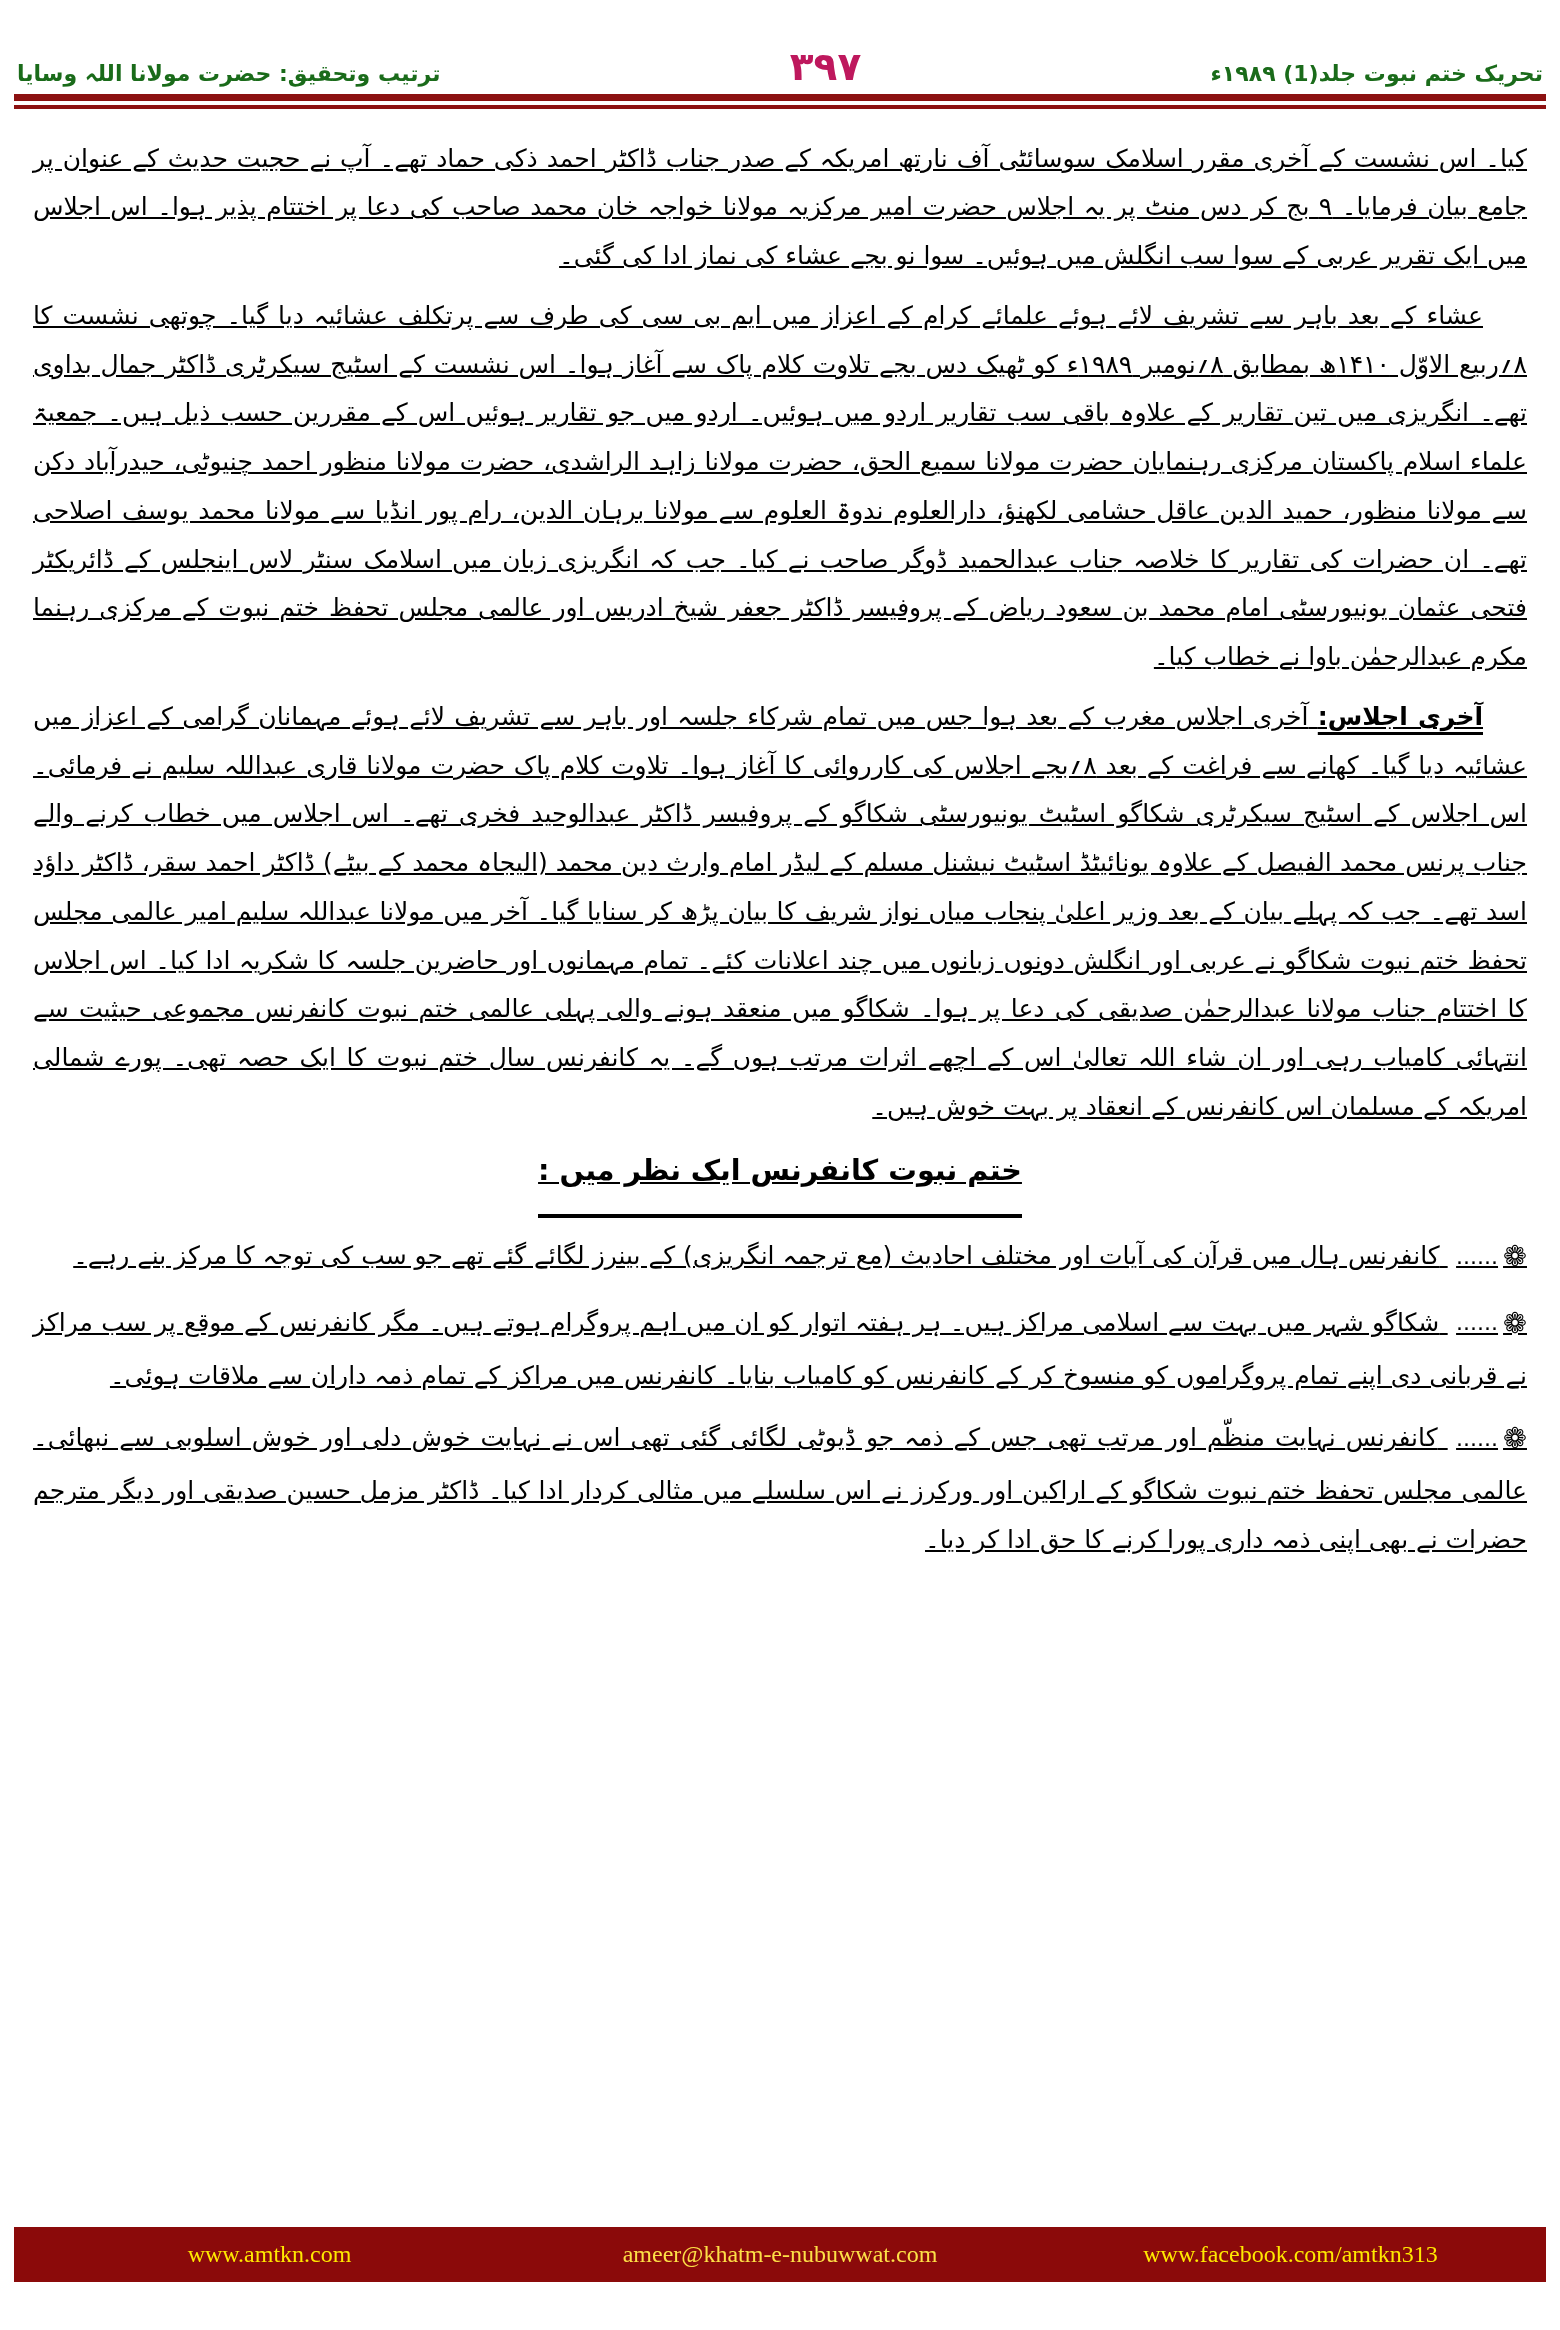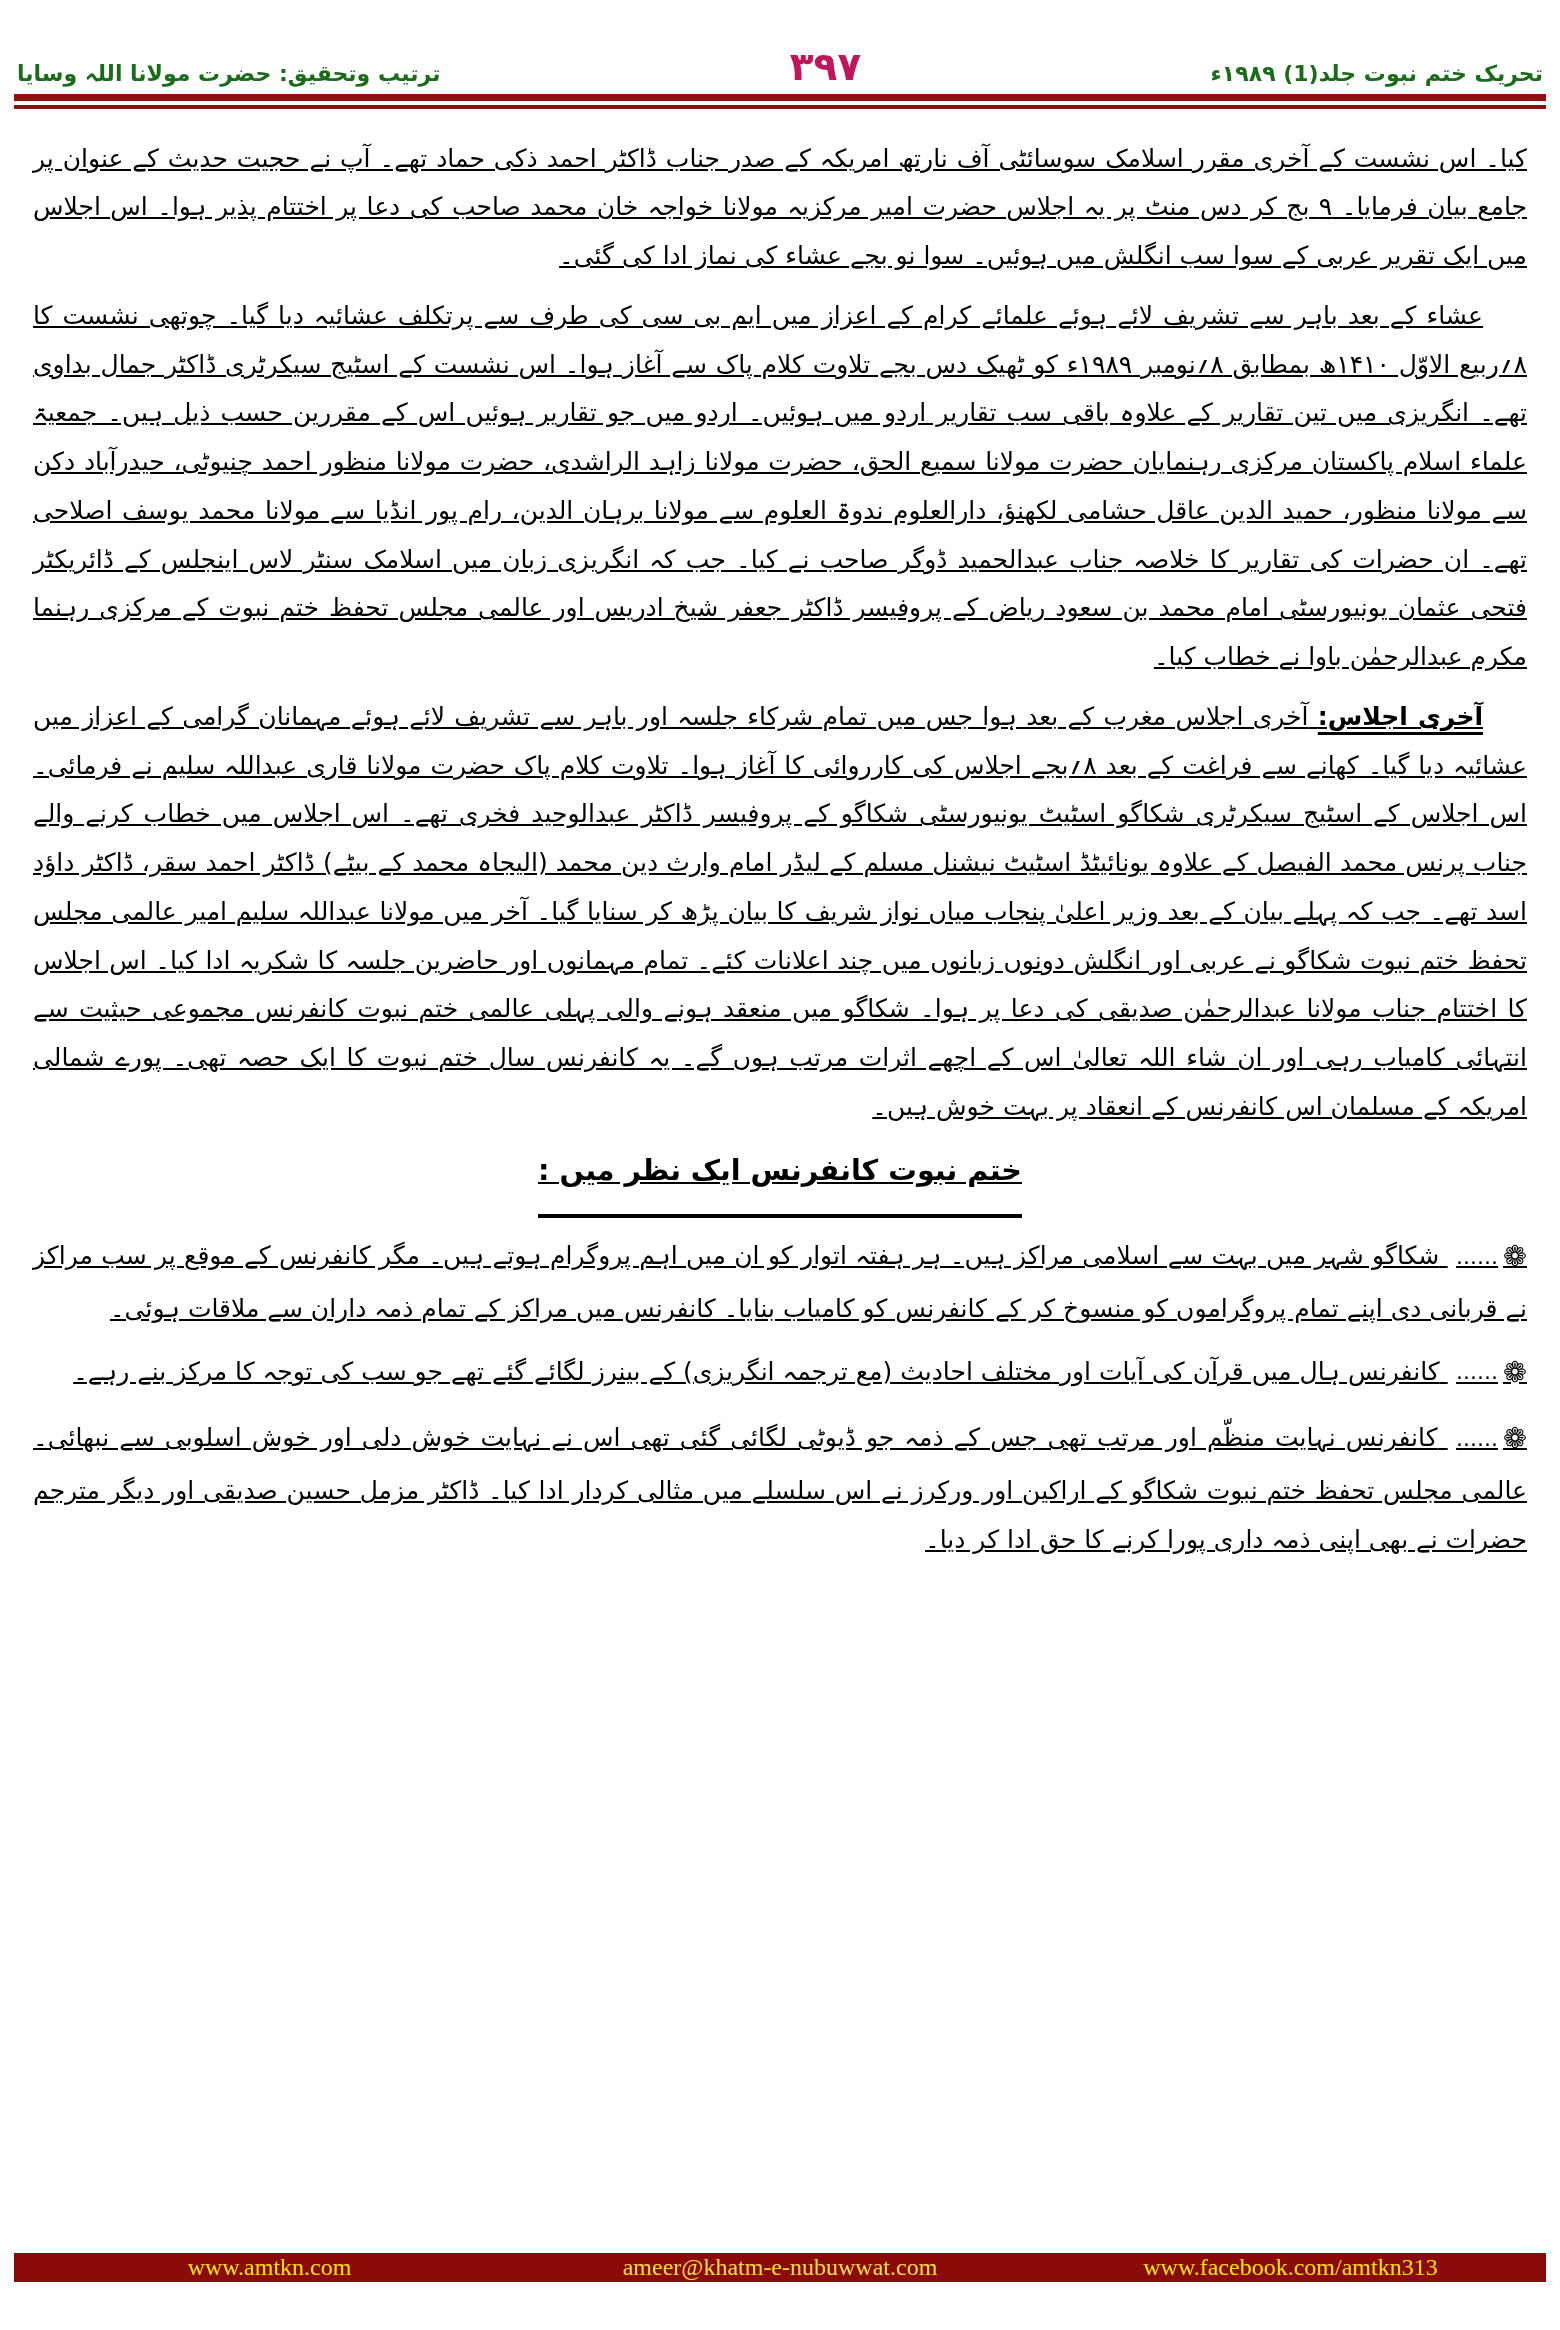--- a/index.html
+++ b/index.html
@@ -83,21 +83,21 @@
     padding-left: 8.4px;
     font-size: 22px;
     vertical-align: middle;
   }
   
   .footer-bar {
     position: absolute;
     left: 14.3px;
     right: 14.3px;
     bottom: 48px;
-    height: 29px;
+    height: 55px;
     background: #8b0a0a;
     display: flex;
     align-items: center;
     direction: ltr;
     font-family: "Liberation Serif", serif;
     font-size: 24px;
   }
   .footer-bar .cell { flex: 1; text-align: center; white-space: nowrap; }
   .footer-link { color: #ffe800; }
   .footer-email { color: #fde047; }
@@ -130,26 +130,26 @@
       <span class="lead-underline">آخری اجلاس:</span>
       <span> آخری اجلاس مغرب کے بعد ہوا جس میں تمام شرکاء جلسہ اور باہر سے تشریف لائے ہوئے مہمانان گرامی کے اعزاز میں عشائیہ دیا گیا۔ کھانے سے فراغت کے بعد ۸؍بجے اجلاس کی کارروائی کا آغاز ہوا۔ تلاوت کلام پاک حضرت مولانا قاری عبداللہ سلیم نے فرمائی۔ اس اجلاس کے اسٹیج سیکرٹری شکاگو اسٹیٹ یونیورسٹی شکاگو کے پروفیسر ڈاکٹر عبدالوحید فخری تھے۔ اس اجلاس میں خطاب کرنے والے جناب پرنس محمد الفیصل کے علاوہ یونائیٹڈ اسٹیٹ نیشنل مسلم کے لیڈر امام وارث دین محمد (الیجاہ محمد کے بیٹے) ڈاکٹر احمد سقر، ڈاکٹر داؤد اسد تھے۔ جب کہ پہلے بیان کے بعد وزیر اعلیٰ پنجاب میاں نواز شریف کا بیان پڑھ کر سنایا گیا۔ آخر میں مولانا عبداللہ سلیم امیر عالمی مجلس تحفظ ختم نبوت شکاگو نے عربی اور انگلش دونوں زبانوں میں چند اعلانات کئے۔ تمام مہمانوں اور حاضرین جلسہ کا شکریہ ادا کیا۔ اس اجلاس کا اختتام جناب مولانا عبدالرحمٰن صدیقی کی دعا پر ہوا۔ شکاگو میں منعقد ہونے والی پہلی عالمی ختم نبوت کانفرنس مجموعی حیثیت سے انتہائی کامیاب رہی اور ان شاء اللہ تعالیٰ اس کے اچھے اثرات مرتب ہوں گے۔ یہ کانفرنس سال ختم نبوت کا ایک حصہ تھی۔ پورے شمالی امریکہ کے مسلمان اس کانفرنس کے انعقاد پر بہت خوش ہیں۔</span>
     </p>
 
     <div class="section-heading-wrap">
       <span class="section-heading">ختم نبوت کانفرنس ایک نظر میں :</span>
     </div>
 
     <p class="bullet">
       <span class="flower">❁</span><span class="dots">......</span>
-      <span>شکاگو شہر میں بہت سے اسلامی مراکز ہیں۔ ہر ہفتہ اتوار کو ان میں اہم پروگرام ہوتے ہیں۔ مگر کانفرنس کے موقع پر سب مراکز نے قربانی دی اپنے تمام پروگراموں کو منسوخ کر کے کانفرنس کو کامیاب بنایا۔ کانفرنس میں مراکز کے تمام ذمہ داران سے ملاقات ہوئی۔</span>
+      <span>کانفرنس ہال میں قرآن کی آیات اور مختلف احادیث (مع ترجمہ انگریزی) کے بینرز لگائے گئے تھے جو سب کی توجہ کا مرکز بنے رہے۔</span>
     </p>
 
     <p class="bullet">
       <span class="flower">❁</span><span class="dots">......</span>
-      <span>کانفرنس ہال میں قرآن کی آیات اور مختلف احادیث (مع ترجمہ انگریزی) کے بینرز لگائے گئے تھے جو سب کی توجہ کا مرکز بنے رہے۔</span>
+      <span>شکاگو شہر میں بہت سے اسلامی مراکز ہیں۔ ہر ہفتہ اتوار کو ان میں اہم پروگرام ہوتے ہیں۔ مگر کانفرنس کے موقع پر سب مراکز نے قربانی دی اپنے تمام پروگراموں کو منسوخ کر کے کانفرنس کو کامیاب بنایا۔ کانفرنس میں مراکز کے تمام ذمہ داران سے ملاقات ہوئی۔</span>
     </p>
 
     <p class="bullet">
       <span class="flower">❁</span><span class="dots">......</span>
       <span>کانفرنس نہایت منظّم اور مرتب تھی جس کے ذمہ جو ڈیوٹی لگائی گئی تھی اس نے نہایت خوش دلی اور خوش اسلوبی سے نبھائی۔ عالمی مجلس تحفظ ختم نبوت شکاگو کے اراکین اور ورکرز نے اس سلسلے میں مثالی کردار ادا کیا۔ ڈاکٹر مزمل حسین صدیقی اور دیگر مترجم حضرات نے بھی اپنی ذمہ داری پورا کرنے کا حق ادا کر دیا۔</span>
     </p>
 
   </div>
 
   <div class="footer-bar">

